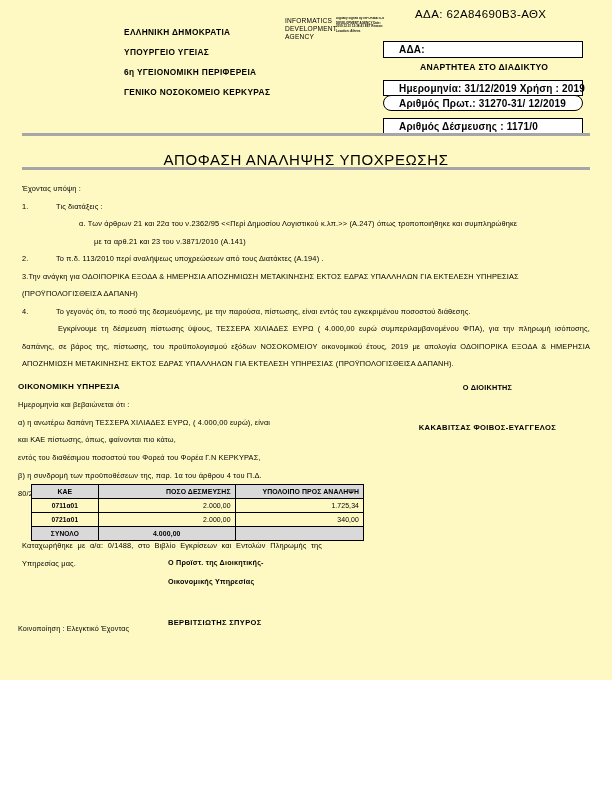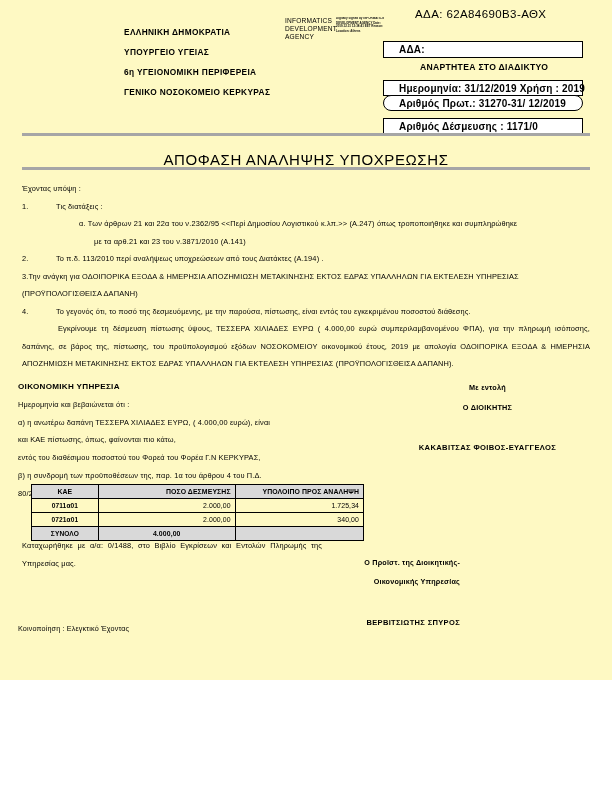--- a/index.html
+++ b/index.html
@@ -214,24 +214,24 @@
     top: 537px;
     width: 300px;
     font-size: 7.4px;
     line-height: 18px;
     letter-spacing: .15px;
     text-align: justify;
     text-justify: inter-word;
   }
   .proist {
     position: absolute;
-    left: 160px;
+    left: 168px;
     top: 553px;
     width: 300px;
-    text-align: right;
+    text-align: left;
     font-size: 7.2px;
     font-weight: bold;
     line-height: 19px;
     letter-spacing: .2px;
   }
   .proist .name { margin-top: 22px; font-size: 7.5px; letter-spacing: .35px; }
   .koinop {
     position: absolute;
     left: 18px;
     top: 624px;
@@ -299,21 +299,20 @@
     <div class="head">ΟΙΚΟΝΟΜΙΚΗ ΥΠΗΡΕΣΙΑ</div>
     <div>Ημερομηνία και βεβαιώνεται ότι :</div>
     <div>α) η ανωτέρω δαπάνη ΤΕΣΣΕΡΑ ΧΙΛΙΑΔΕΣ  ΕΥΡΩ, ( 4.000,00 ευρώ), είναι</div>
     <div>και ΚΑΕ πίστωσης, όπως, φαίνονται πιο κάτω,</div>
     <div>εντός του διαθέσιμου ποσοστού του Φορεά  του Φορέα Γ.Ν ΚΕΡΚΥΡΑΣ,</div>
     <div>β) η συνδρομή των προϋποθέσεων της, παρ. 1α του άρθρου 4 του Π.Δ.</div>
     <div>80/2016.</div>
   </div>
 
   <div class="sig-right">
-    <div>Με εντολή</div>
     <div>Ο ΔΙΟΙΚΗΤΗΣ</div>
     <div class="name">ΚΑΚΑΒΙΤΣΑΣ ΦΟΙΒΟΣ-ΕΥΑΓΓΕΛΟΣ</div>
   </div>
 
   <table class="kae-table">
     <thead>
       <tr>
         <th class="c-kae">ΚΑΕ</th>
         <th class="c-amt">ΠΟΣΟ ΔΕΣΜΕΥΣΗΣ</th>
         <th class="c-rem">ΥΠΟΛΟΙΠΟ ΠΡΟΣ ΑΝΑΛΗΨΗ</th>

